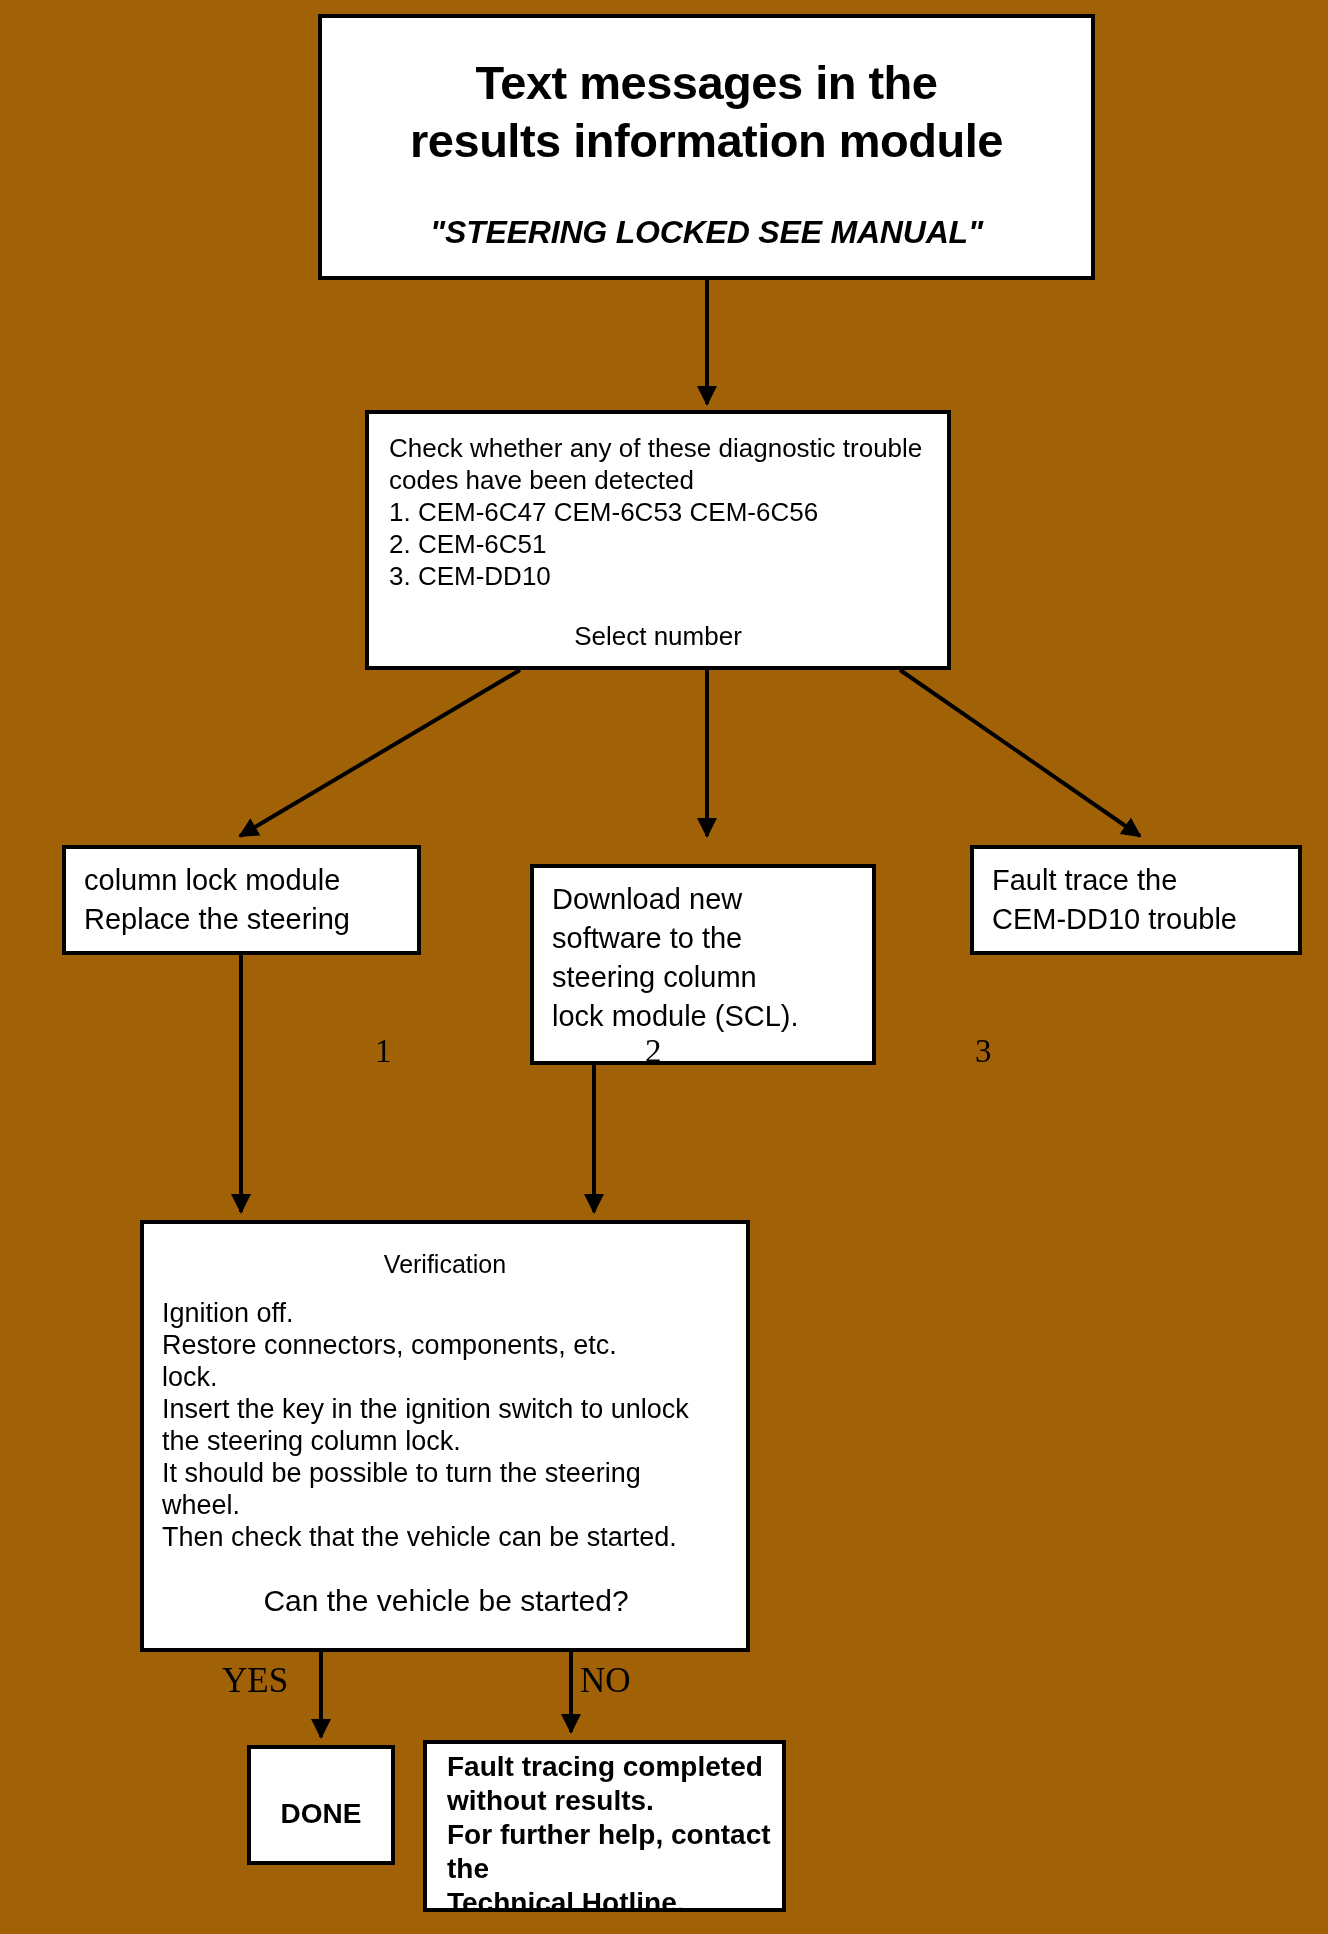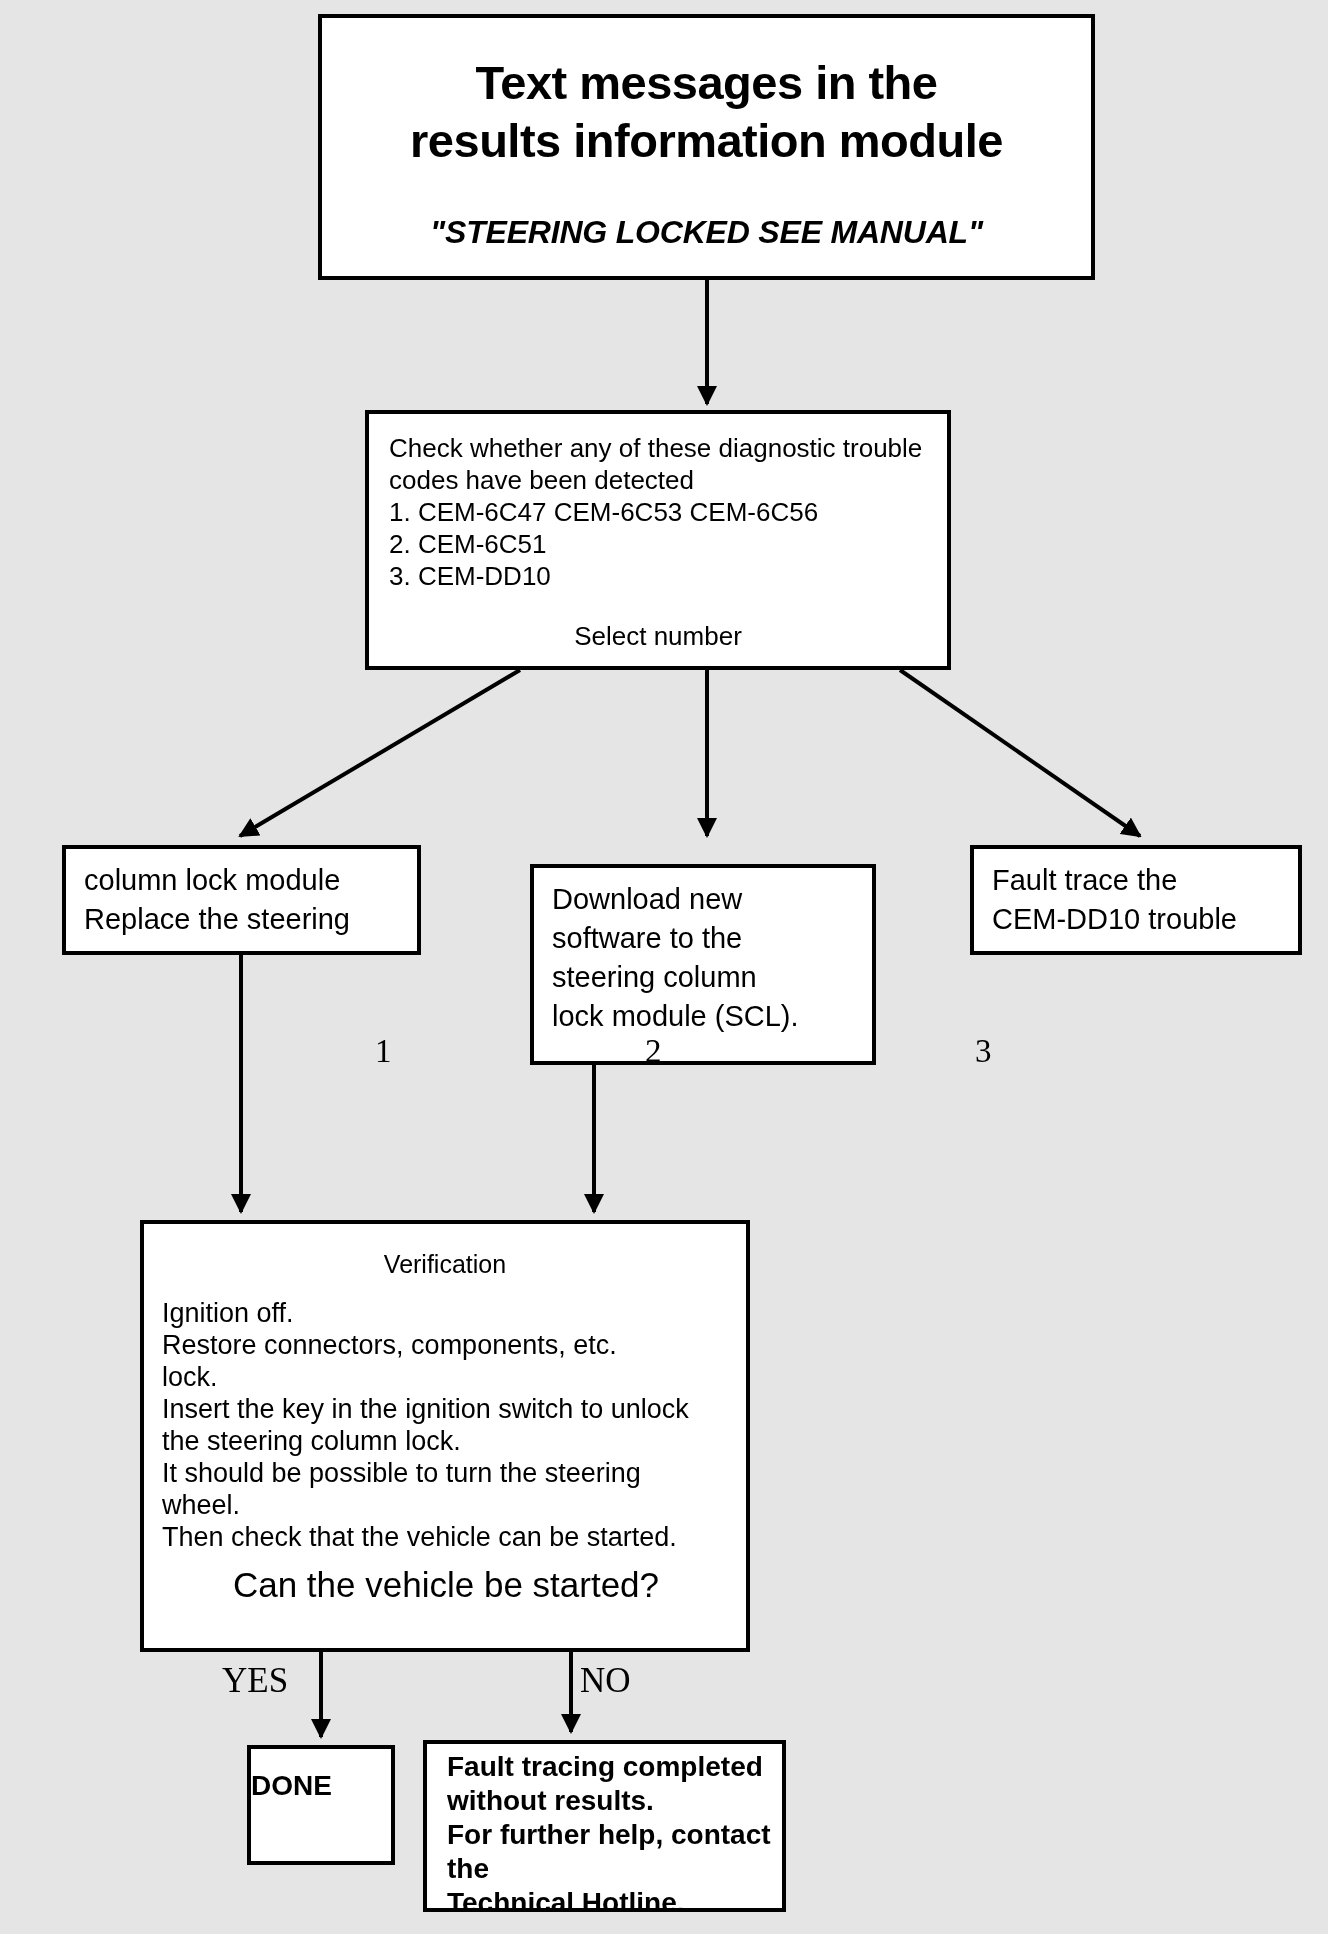--- a/index.html
+++ b/index.html
@@ -9,21 +9,21 @@
     background: #ffffff;
   }
   body {
     font-family: "Liberation Sans", sans-serif;
     color: #000000;
   }
   #canvas {
     position: relative;
     width: 1328px;
     height: 1934px;
-    background: #e5e5e5;
+    background: #a16207;
     overflow: hidden;
   }
   .box {
     position: absolute;
     box-sizing: border-box;
     border: 4px solid #000000;
     background: #ffffff;
     z-index: 3;
   }
   .svg-layer {
@@ -140,40 +140,40 @@
   }
   .verif-line {
     display: block;
     font-size: 27px;
     line-height: 32px;
     text-align: left;
   }
   #verif-question {
     display: block;
     text-align: center;
-    font-size: 35px;
-    line-height: 32px;
-    margin-top: 16px;
+    font-size: 30px;
+    line-height: 32px;
+    margin-top: 32px;
     padding-right: 16px;
   }
 
   
   #box-done {
     left: 247px;
     top: 1745px;
     width: 148px;
     height: 120px;
   }
   #done-text {
     display: block;
-    text-align: left;
+    text-align: center;
     font-weight: bold;
     font-size: 28px;
     line-height: 34px;
-    margin-top: 20px;
+    margin-top: 48px;
   }
   #box-hotline {
     left: 423px;
     top: 1740px;
     width: 363px;
     height: 172px;
     padding: 6px 0 0 20px;
   }
   .hot-line {
     display: block;

